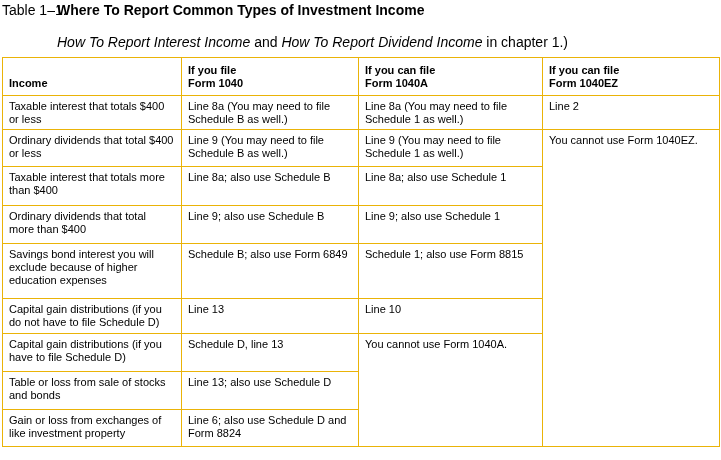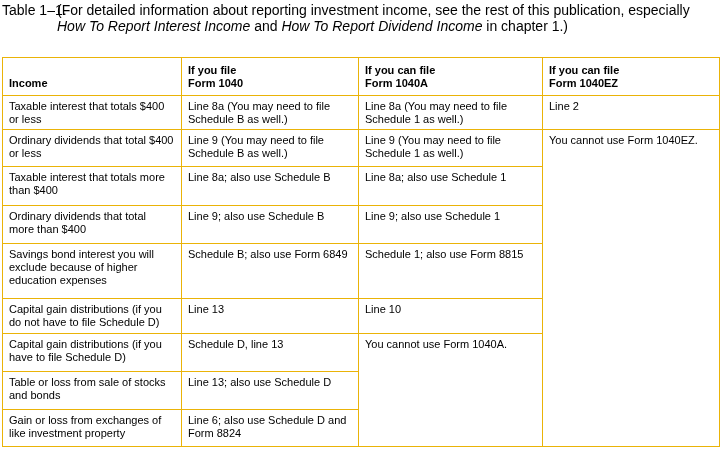--- a/index.html
+++ b/index.html
@@ -55,22 +55,23 @@
     padding-top: 0;
     padding-bottom: 0;
   }
 </style>
 </head>
 <body>
 
 <div class="title-block">
   <div class="title-label">Table 1–1.</div>
   <div class="title-content">
+    <div class="title-heading">Where To Report Common Types of Investment Income</div>
     <div class="title-note">
-      <span>(For detailed information about reporting investment income, see the rest of this publication, especially</span><br>
+      <br>
       <span class="italic">How To Report Interest Income</span><span> and </span><span class="italic">How To Report Dividend Income</span><span> in chapter 1.)</span>
     </div>
   </div>
 </div>
 
 <table class="invest">
   <colgroup>
     <col class="c1">
       <col class="c2">
       <col class="c3">

